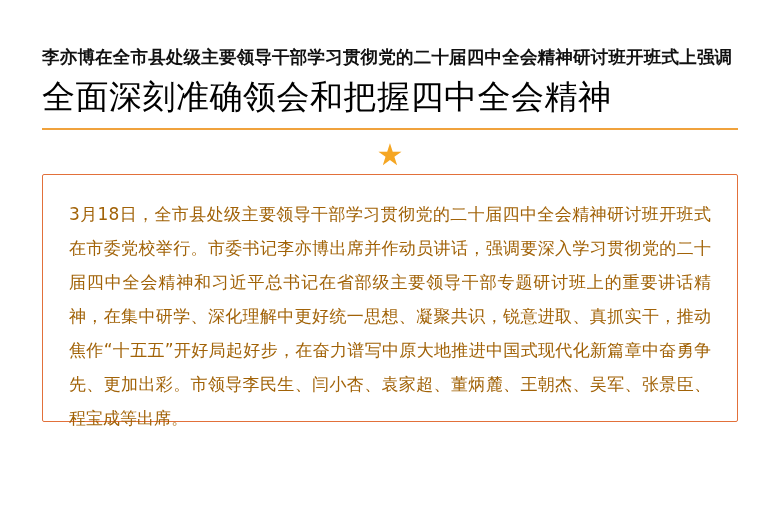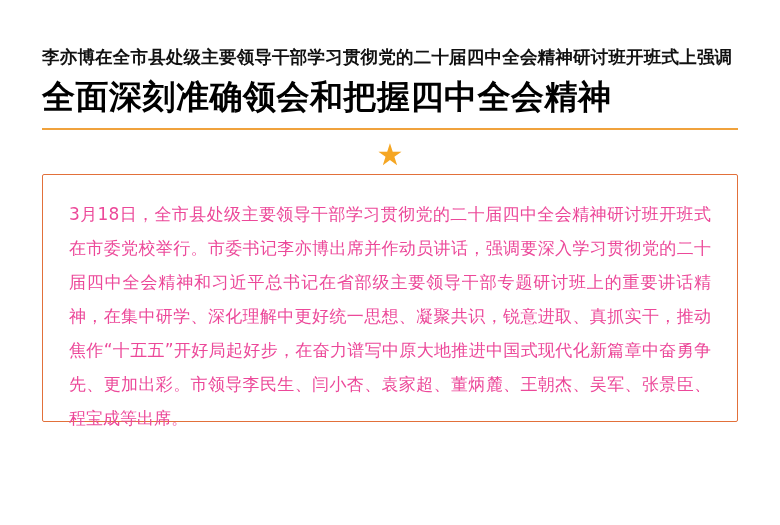--- a/index.html
+++ b/index.html
@@ -30,21 +30,21 @@
     font-size: 17.5px;
     font-weight: 700;
     color: #111111;
     letter-spacing: 0.2px;
     line-height: 1.5;
     white-space: nowrap;
   }
   .main-title {
     font-family: "DejaVu Sans", "Liberation Sans", sans-serif;
     font-size: 33px;
-    font-weight: 700;
+    font-weight: 400;
     color: #000000;
     line-height: 1.28;
     letter-spacing: 0.5px;
     margin-top: 6px;
     white-space: nowrap;
   }
   .star-wrap {
     text-align: center;
     height: 34px;
     margin-top: 8px;
@@ -60,21 +60,21 @@
     border: 1.5px solid #e2703a;
     border-radius: 2px;
     margin-top: 2px;
     padding: 22px 26px 26px 26px;
     box-sizing: border-box;
     height: 248px;
   }
   .body-text {
     font-family: "DejaVu Sans", "Liberation Sans", sans-serif;
     font-size: 17px;
-    color: #ec4899;
+    color: #a16207;
     line-height: 2.0;
     text-align: justify;
     text-justify: inter-ideograph;
     text-indent: 0;
   }
 </style>
 </head>
 <body>
 
 <div class="page">

